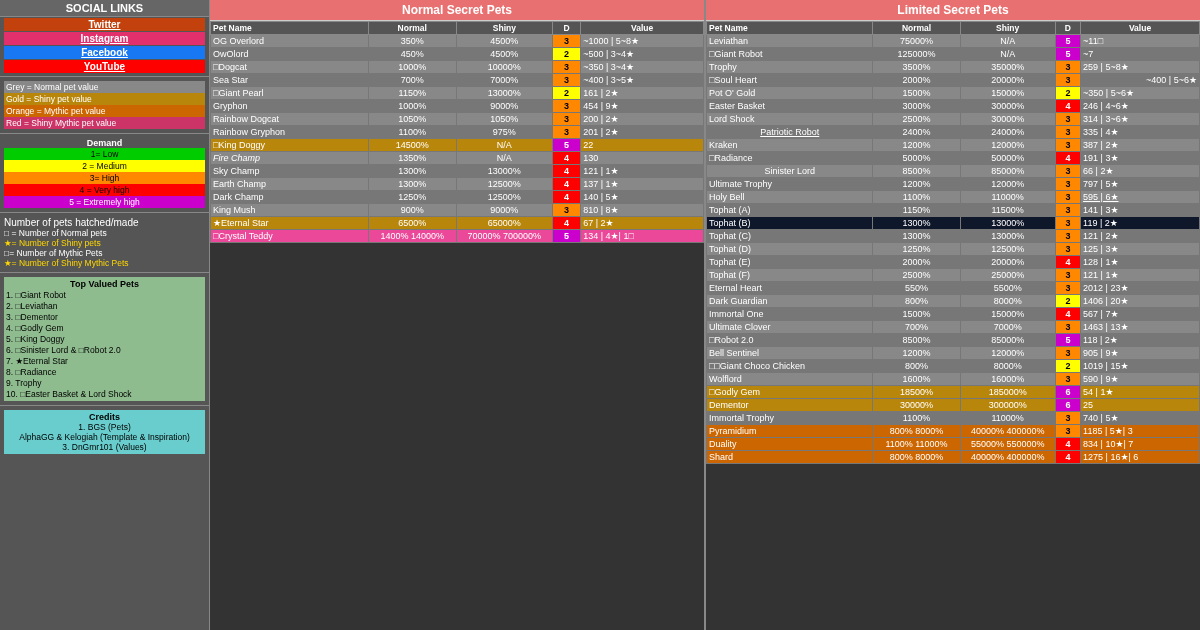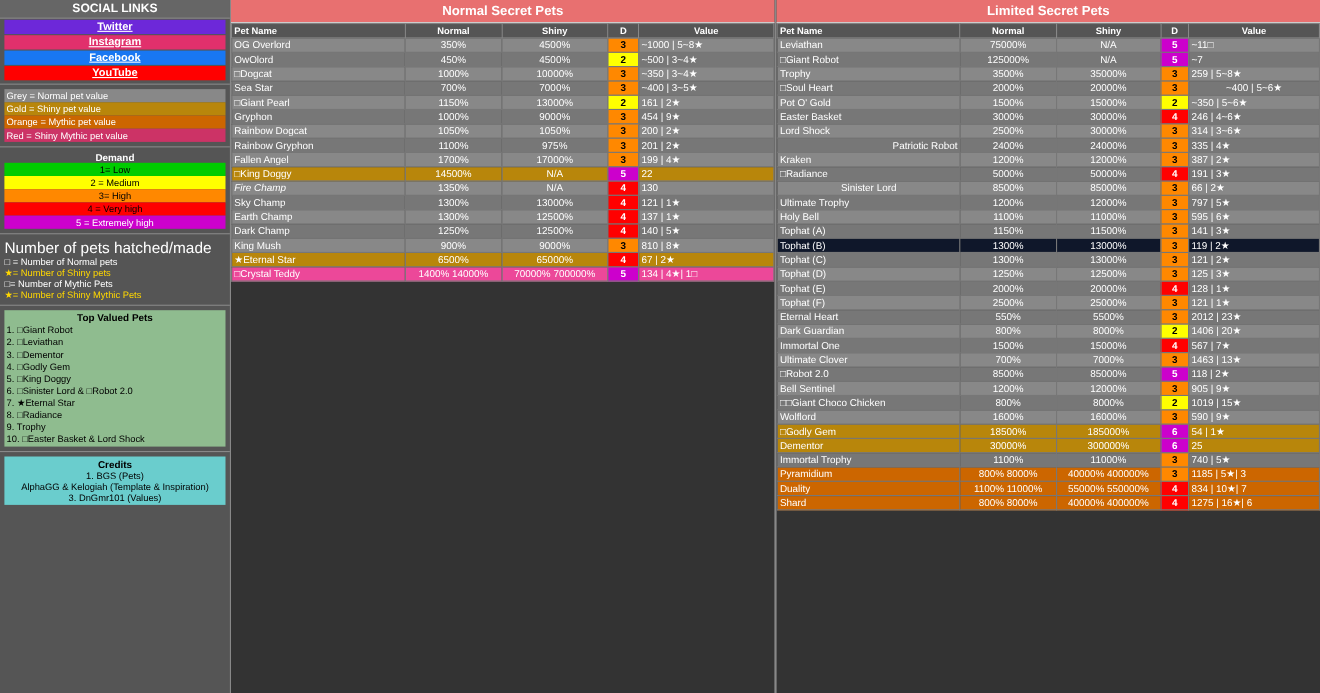--- a/index.html
+++ b/index.html
@@ -28,21 +28,21 @@
   </style>
 </head>
 <body>
 
 <div class="container">
 
   <div class="sidebar">
     <div class="sidebar-header">SOCIAL LINKS</div>
 
     <div style="display:flex;flex-direction:column;gap:1px;padding:1px 4px;">
-      <div class="social-link" style="background:#6d28d9;color:white;">Twitter</div>
+      <div class="social-link" style="background:#c2410c;color:white;">Twitter</div>
       <div class="social-link" style="background:#e1306c;color:white;">Instagram</div>
       <div class="social-link" style="background:#1877f2;color:white;">Facebook</div>
       <div class="social-link" style="background:#ff0000;color:white;">YouTube</div>
     </div>
 
     <div class="divider"></div>
 
     <div style="padding:2px 4px;">
       <div style="background:#888;color:white;padding:1px 2px;font-size:8.5px;">Grey = Normal pet value</div>
       <div style="background:#b8860b;color:white;padding:1px 2px;font-size:8.5px;">Gold = Shiny pet value</div>
@@ -57,21 +57,21 @@
       <div style="background:#00cc00;color:black;padding:1px 2px;font-size:8.5px;text-align:center;">1= Low</div>
       <div style="background:#ffff00;color:black;padding:1px 2px;font-size:8.5px;text-align:center;">2 = Medium</div>
       <div style="background:#ff8800;color:black;padding:1px 2px;font-size:8.5px;text-align:center;">3= High</div>
       <div style="background:#ff0000;color:black;padding:1px 2px;font-size:8.5px;text-align:center;">4 = Very high</div>
       <div style="background:#cc00cc;color:white;padding:1px 2px;font-size:8.5px;text-align:center;">5 = Extremely high</div>
     </div>
 
     <div class="divider"></div>
 
     <div style="padding:2px 4px;">
-      <div style="color:white;font-size:14px;">Number of pets hatched/made</div>
+      <div style="color:white;font-size:10px;">Number of pets hatched/made</div>
       <div style="color:white;font-size:8.5px;">□ = Number of Normal pets</div>
       <div style="color:#ffd700;font-size:8.5px;">★= Number of Shiny pets</div>
       <div style="color:white;font-size:8.5px;">□= Number of Mythic Pets</div>
       <div style="color:#ffd700;font-size:8.5px;">★= Number of Shiny Mythic Pets</div>
     </div>
 
     <div class="divider"></div>
 
     <div class="top-pets">
       <div class="top-pets-title">Top Valued Pets</div>
@@ -163,27 +163,20 @@
     <td style="background:#ff8800;color:black;font-weight:bold;">3</td>
     <td style="color:white;text-align:left;">200 | 2★</td>
   </tr>
                 <tr style="background: rgb(119, 119, 119);">
     <td class="name-col" style="text-align:left;color:white;">Rainbow Gryphon</td>
     <td style="color:white;">1100%</td>
     <td style="color:white;">975%</td>
     <td style="background:#ff8800;color:black;font-weight:bold;">3</td>
     <td style="color:white;text-align:left;">201 | 2★</td>
   </tr>
-                <tr style="background: rgb(136, 136, 136);">
-    <td class="name-col" style="text-align:left;color:white;">Fallen Angel</td>
-    <td style="color:white;">1700%</td>
-    <td style="color:white;">17000%</td>
-    <td style="background:#ff8800;color:black;font-weight:bold;">3</td>
-    <td style="color:white;text-align:left;">199 | 4★</td>
-  </tr>
                 <tr style="background: rgb(184, 134, 11);">
     <td class="name-col" style="text-align:left;color:white;">□King Doggy</td>
     <td style="color:white;">14500%</td>
     <td style="color:white;">N/A</td>
     <td style="background:#cc00cc;color:white;font-weight:bold;">5</td>
     <td style="color:white;text-align:left;">22</td>
   </tr>
                 <tr style="background: rgb(136, 136, 136);">
     <td class="name-col" style="text-align:left;color:white;font-style:italic;">Fire Champ</td>
     <td style="color:white;">1350%</td>
@@ -271,21 +264,21 @@
     <td style="color:white;">3500%</td>
     <td style="color:white;">35000%</td>
     <td style="background:#ff8800;color:black;font-weight:bold;">3</td>
     <td style="color:white;text-align:left;">259 | 5~8★</td>
   </tr>
                 <tr style="background: rgb(119, 119, 119);">
     <td class="name-col" style="text-align:left;color:white;">□Soul Heart</td>
     <td style="color:white;">2000%</td>
     <td style="color:white;">20000%</td>
     <td style="background:#ff8800;color:black;font-weight:bold;">3</td>
-    <td style="color:white;text-align:center;margin-top:10px;">~400 | 5~6★</td>
+    <td style="color:white;text-align:right;margin-top:10px;">~400 | 5~6★</td>
   </tr>
                 <tr style="background: rgb(136, 136, 136);">
     <td class="name-col" style="text-align:left;color:white;">Pot O' Gold</td>
     <td style="color:white;">1500%</td>
     <td style="color:white;">15000%</td>
     <td style="background:#ffff00;color:black;font-weight:bold;">2</td>
     <td style="color:white;text-align:left;">~350 | 5~6★</td>
   </tr>
                 <tr style="background: rgb(119, 119, 119);">
     <td class="name-col" style="text-align:left;color:white;">Easter Basket</td>
@@ -295,21 +288,21 @@
     <td style="color:white;text-align:left;">246 | 4~6★</td>
   </tr>
                 <tr style="background: rgb(136, 136, 136);">
     <td class="name-col" style="text-align:left;color:white;">Lord Shock</td>
     <td style="color:white;">2500%</td>
     <td style="color:white;">30000%</td>
     <td style="background:#ff8800;color:black;font-weight:bold;">3</td>
     <td style="color:white;text-align:left;">314 | 3~6★</td>
   </tr>
                 <tr style="background: rgb(119, 119, 119);">
-    <td class="name-col" style="text-align:right;color:white;">Patriotic Robot</td>
+    <td class="name-col" style="text-align:center;color:white;text-decoration:underline;">Patriotic Robot</td>
     <td style="color:white;">2400%</td>
     <td style="color:white;">24000%</td>
     <td style="background:#ff8800;color:black;font-weight:bold;">3</td>
     <td style="color:white;text-align:left;">335 | 4★</td>
   </tr>
                 <tr style="background: rgb(136, 136, 136);">
     <td class="name-col" style="text-align:left;color:white;">Kraken</td>
     <td style="color:white;">1200%</td>
     <td style="color:white;">12000%</td>
     <td style="background:#ff8800;color:black;font-weight:bold;">3</td>
@@ -334,21 +327,21 @@
     <td style="color:white;">1200%</td>
     <td style="color:white;">12000%</td>
     <td style="background:#ff8800;color:black;font-weight:bold;">3</td>
     <td style="color:white;text-align:left;">797 | 5★</td>
   </tr>
                 <tr style="background: rgb(136, 136, 136);">
     <td class="name-col" style="text-align:left;color:white;">Holy Bell</td>
     <td style="color:white;">1100%</td>
     <td style="color:white;">11000%</td>
     <td style="background:#ff8800;color:black;font-weight:bold;">3</td>
-    <td style="color:white;text-align:left;">595 | 6★</td>
+    <td style="color:white;text-align:left;text-decoration:underline;">595 | 6★</td>
   </tr>
                 <tr style="background: rgb(119, 119, 119);">
     <td class="name-col" style="text-align:left;color:white;">Tophat (A)</td>
     <td style="color:white;">1150%</td>
     <td style="color:white;">11500%</td>
     <td style="background:#ff8800;color:black;font-weight:bold;">3</td>
     <td style="color:white;text-align:left;">141 | 3★</td>
   </tr>
                 <tr style="background: #0f172a;">
     <td class="name-col" style="text-align:left;color:white;">Tophat (B)</td>

